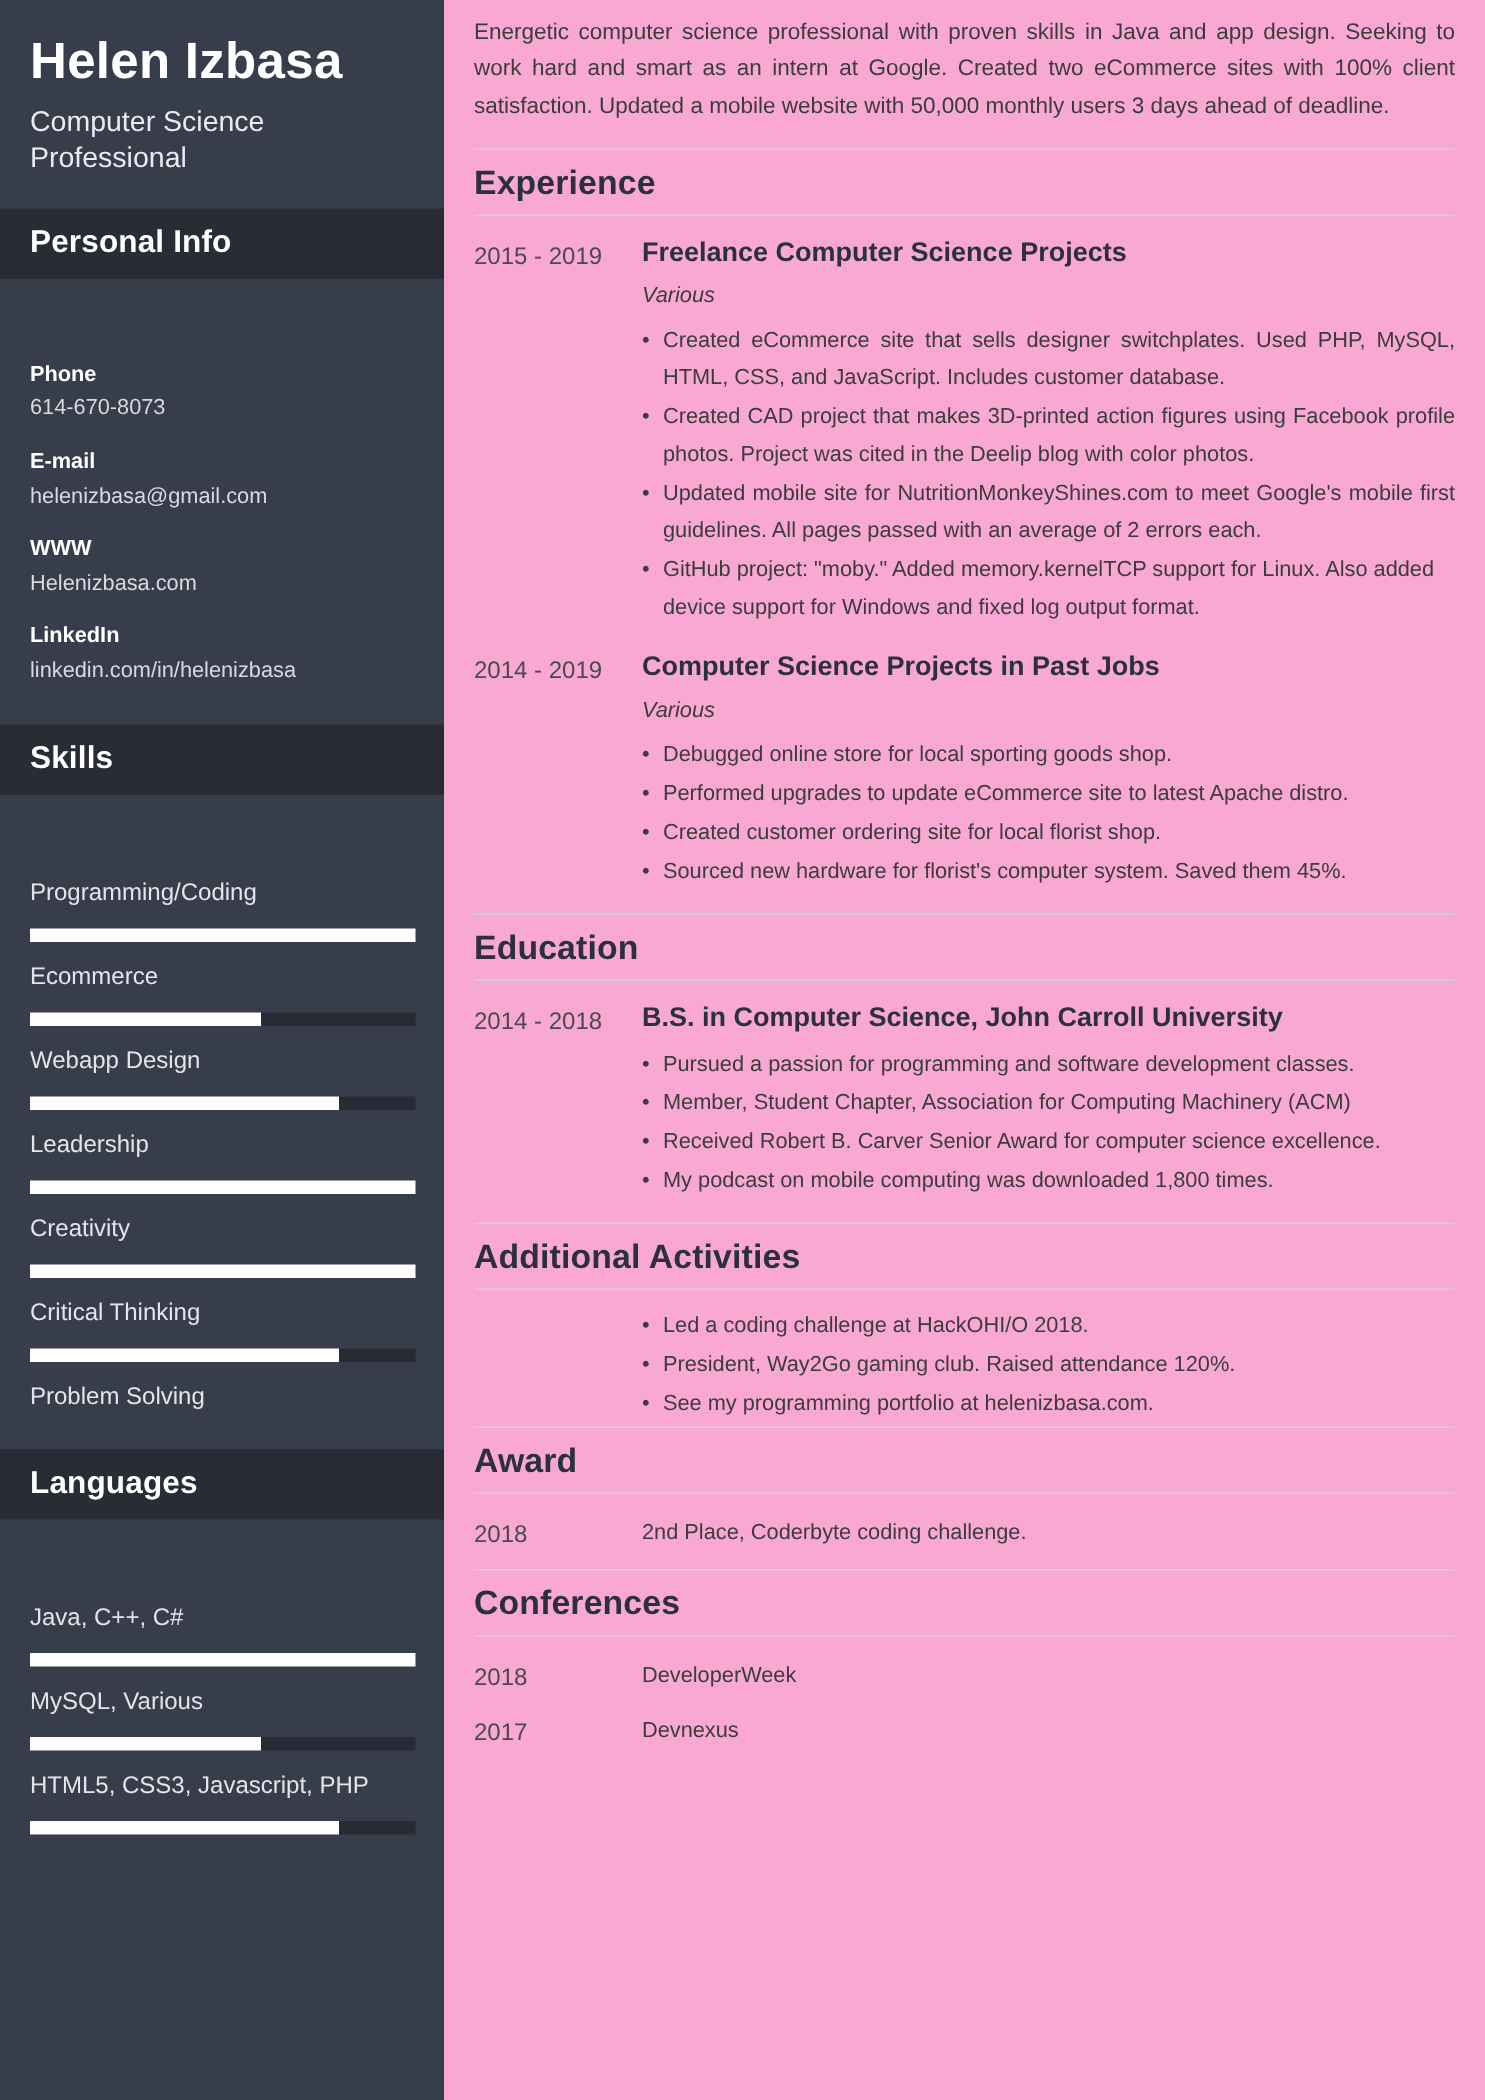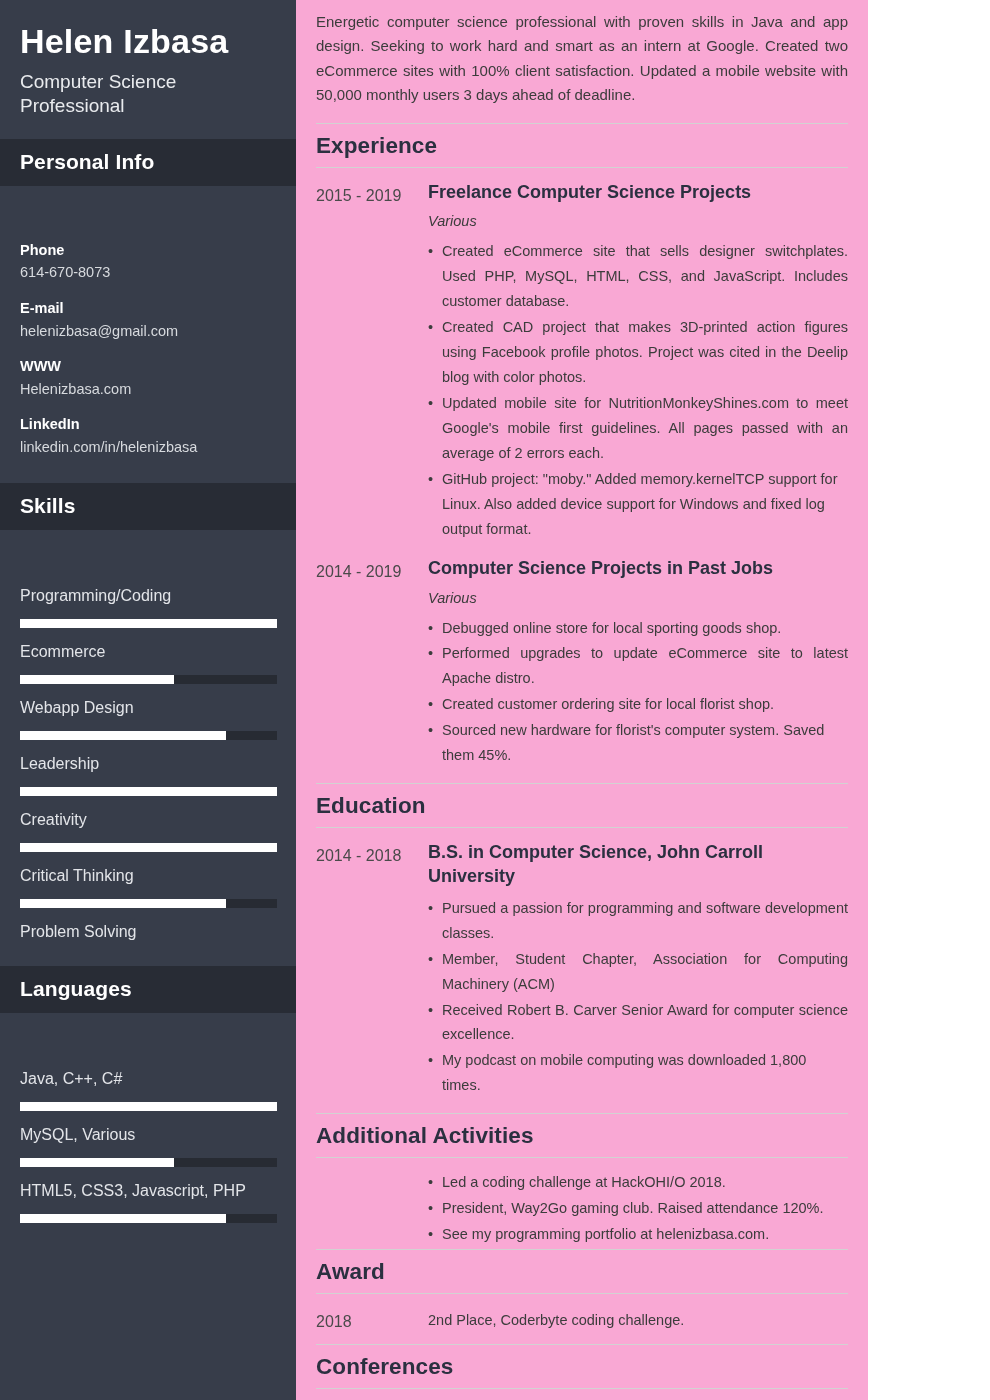--- a/index.html
+++ b/index.html
@@ -5,21 +5,21 @@
   * { box-sizing: border-box; }
   html, body { margin: 0; padding: 0; }
   body {
     width: 990px;
     height: 1400px;
     background: #ffffff;
     font-family: "Liberation Sans", sans-serif;
     color: #333333;
     overflow: hidden;
   }
-  .page { display: flex; width: 868px; height: 1400px; }
+  .page { display: flex; width: 990px; height: 1400px; }
 
   
   .sidebar {
     width: 296px;
     flex: 0 0 296px;
     background: #373d4a;
     color: #ffffff;
     position: relative;
   }
   .sidebar-name-block { padding: 22px 20px 20px 20px; }

